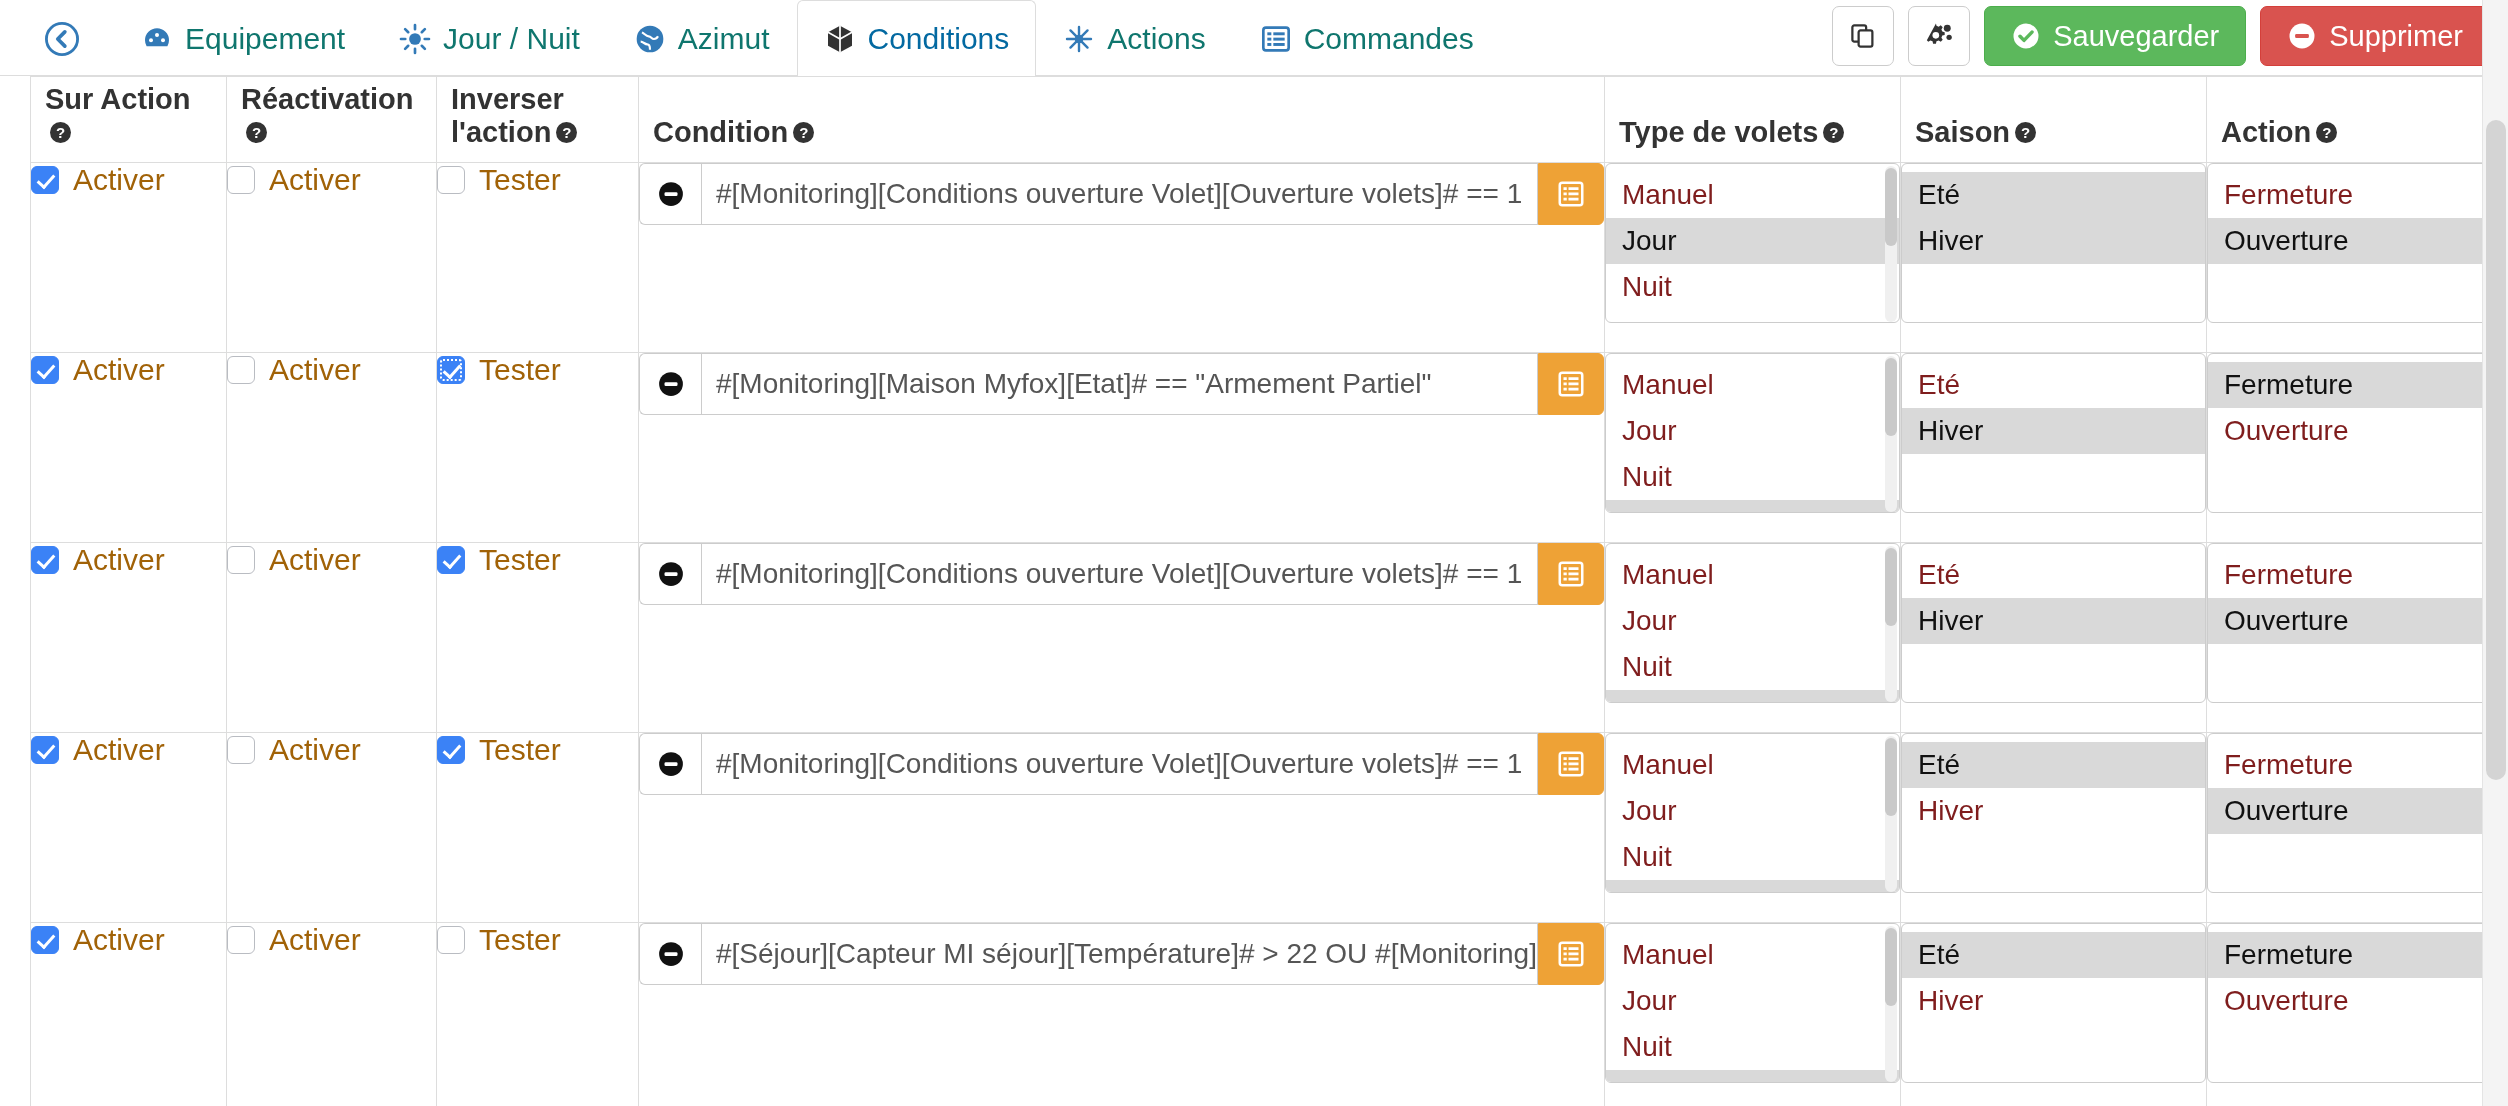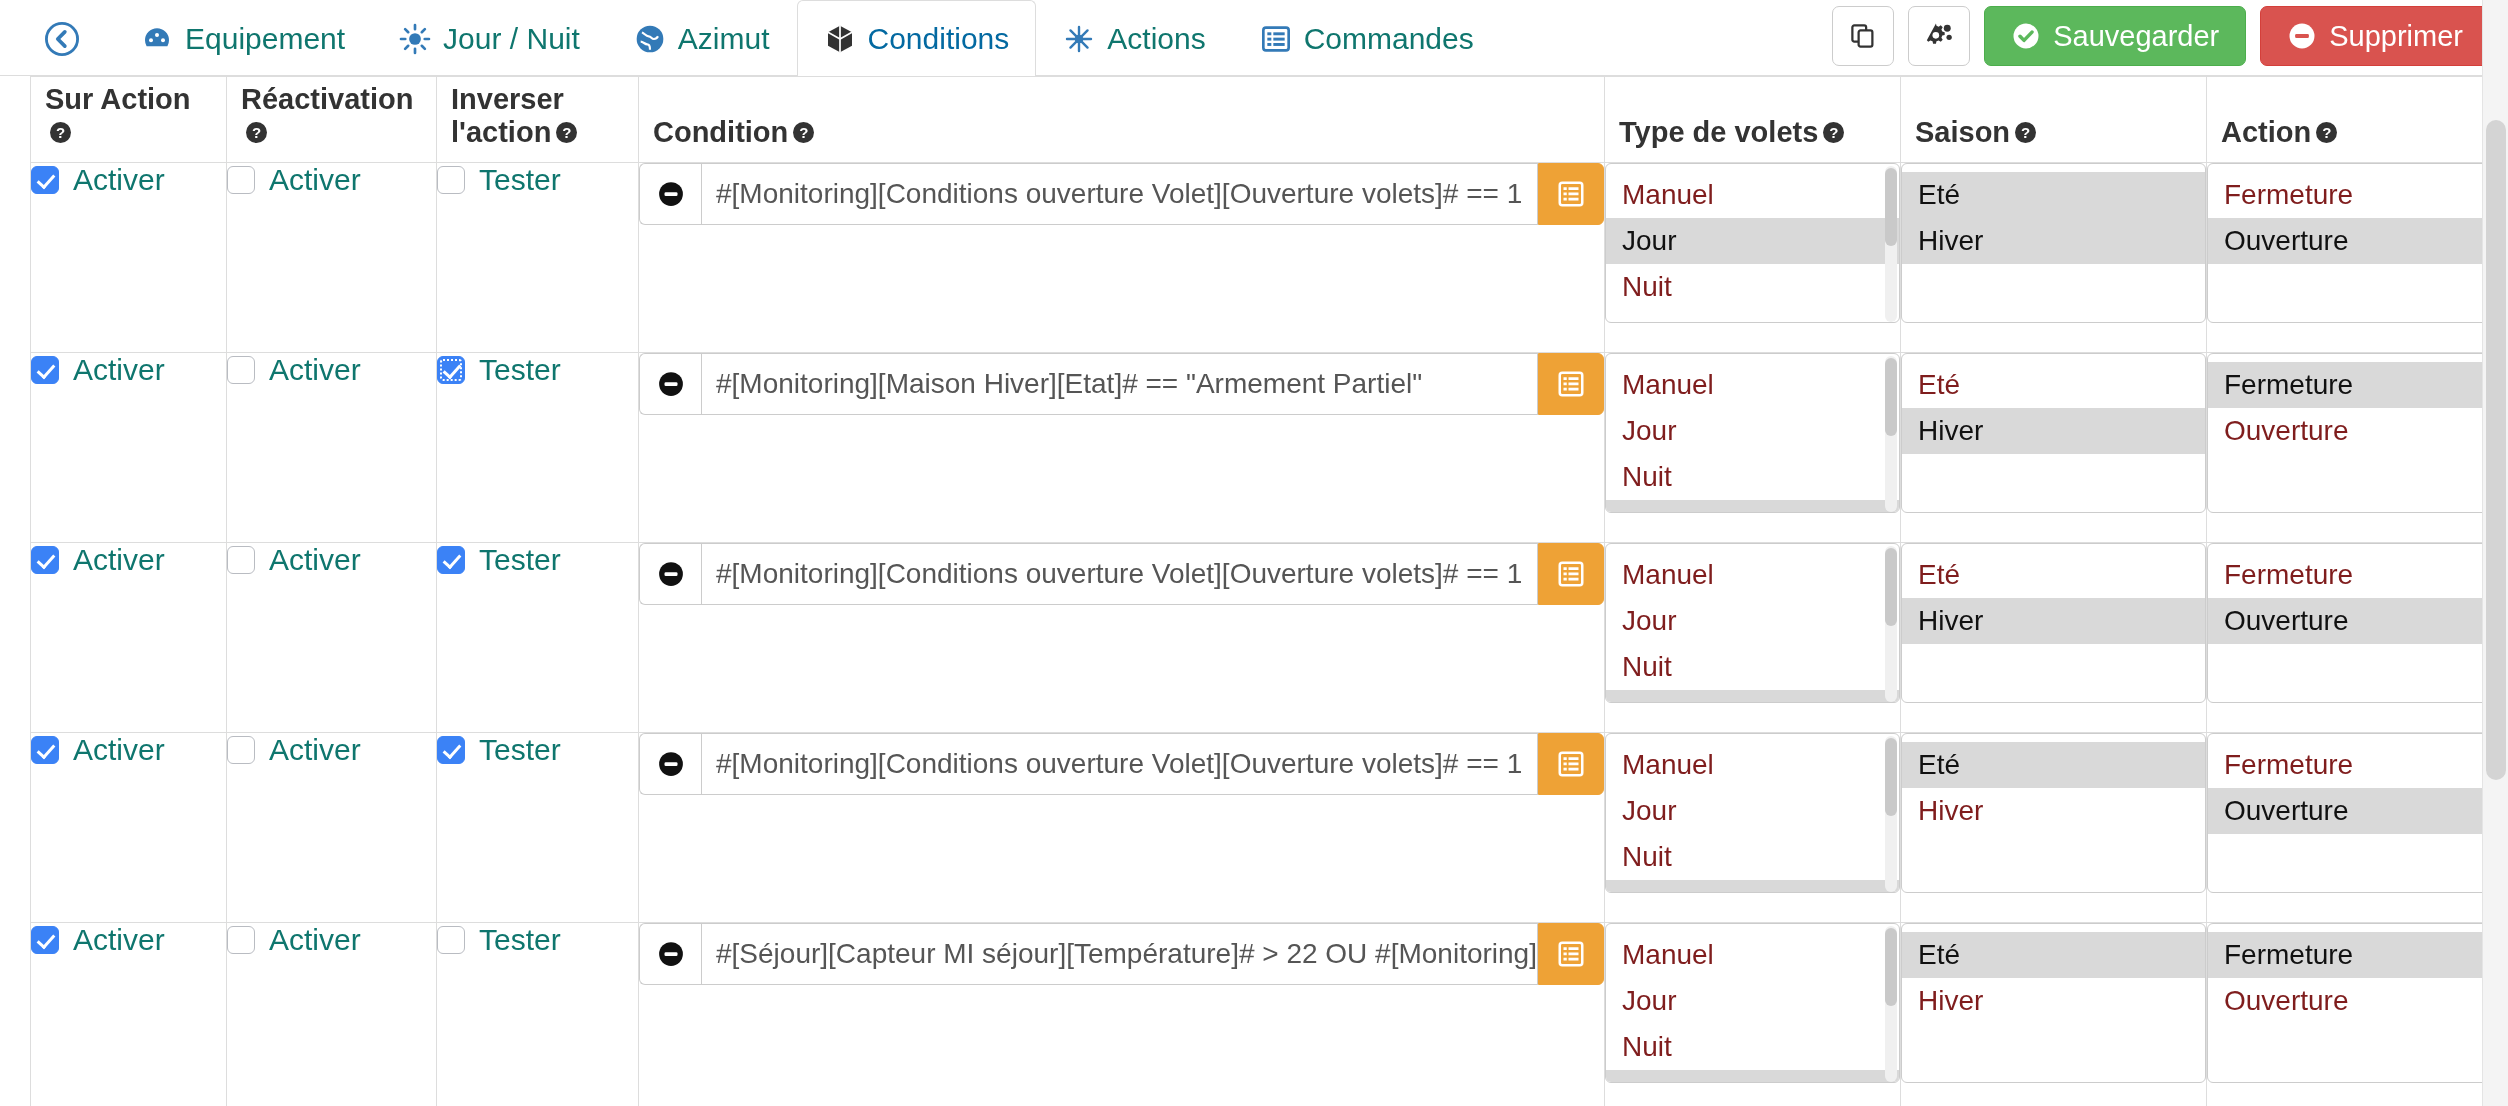--- a/index.html
+++ b/index.html
@@ -156,21 +156,21 @@
   .chk.on::after {
     content: "";
     position: absolute;
     left: 9px; top: 4px;
     width: 7px; height: 14px;
     border: solid #ffffff;
     border-width: 0 3px 3px 0;
     transform: rotate(42deg);
   }
   .chk.focus { outline: 2px dotted #ffffff; outline-offset: -5px; }
-  .chk-label { font-size: 30px; color: #0f766e; }
+  .chk-label { font-size: 30px; color: #a16207; }
 
   
   .input-group {
     display: flex;
     align-items: stretch;
     height: 62px;
     width: 100%;
   }
   .ig-addon-left {
     width: 62px;
@@ -508,21 +508,21 @@
             </div>
           </td>
           <td class="cell">
             <div class="input-group">
               <div class="ig-addon-left">
                 <svg width="30" height="30" viewBox="0 0 24 24">
                   <circle cx="12" cy="12" r="9.5" fill="#111111"></circle>
                   <rect x="6.8" y="10.6" width="10.4" height="2.9" rx="1" fill="#ffffff"></rect>
                 </svg>
               </div>
-              <div class="ig-input">#[Monitoring][Maison Hiver][Etat]# == "Armement Partiel"</div>
+              <div class="ig-input">#[Monitoring][Maison Myfox][Etat]# == "Armement Partiel"</div>
               <div class="ig-addon-right">
                 <svg width="30" height="30" viewBox="0 0 24 24">
                   <rect x="3" y="3" width="18" height="18" rx="2" fill="none" stroke="#ffffff" stroke-width="2"></rect>
                   <g fill="#ffffff">
                     <rect x="6" y="6.6" width="2.6" height="2.2"></rect>
                     <rect x="10" y="6.6" width="8" height="2.2"></rect>
                     <rect x="6" y="10.8" width="2.6" height="2.2"></rect>
                     <rect x="10" y="10.8" width="8" height="2.2"></rect>
                     <rect x="6" y="15" width="2.6" height="2.2"></rect>
                     <rect x="10" y="15" width="8" height="2.2"></rect>

